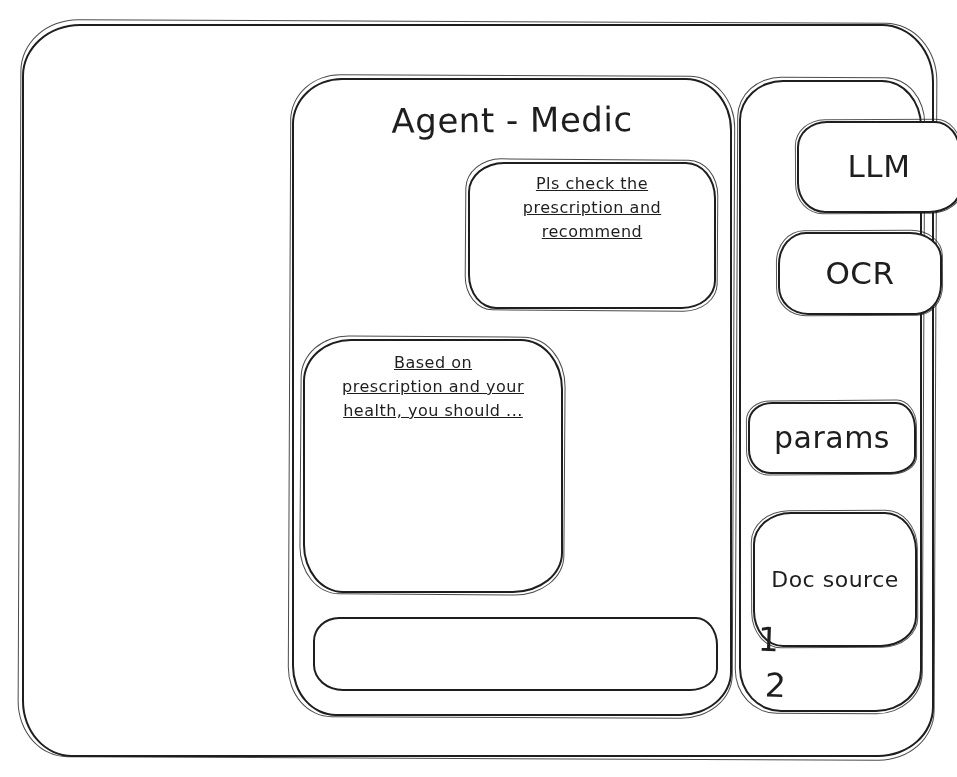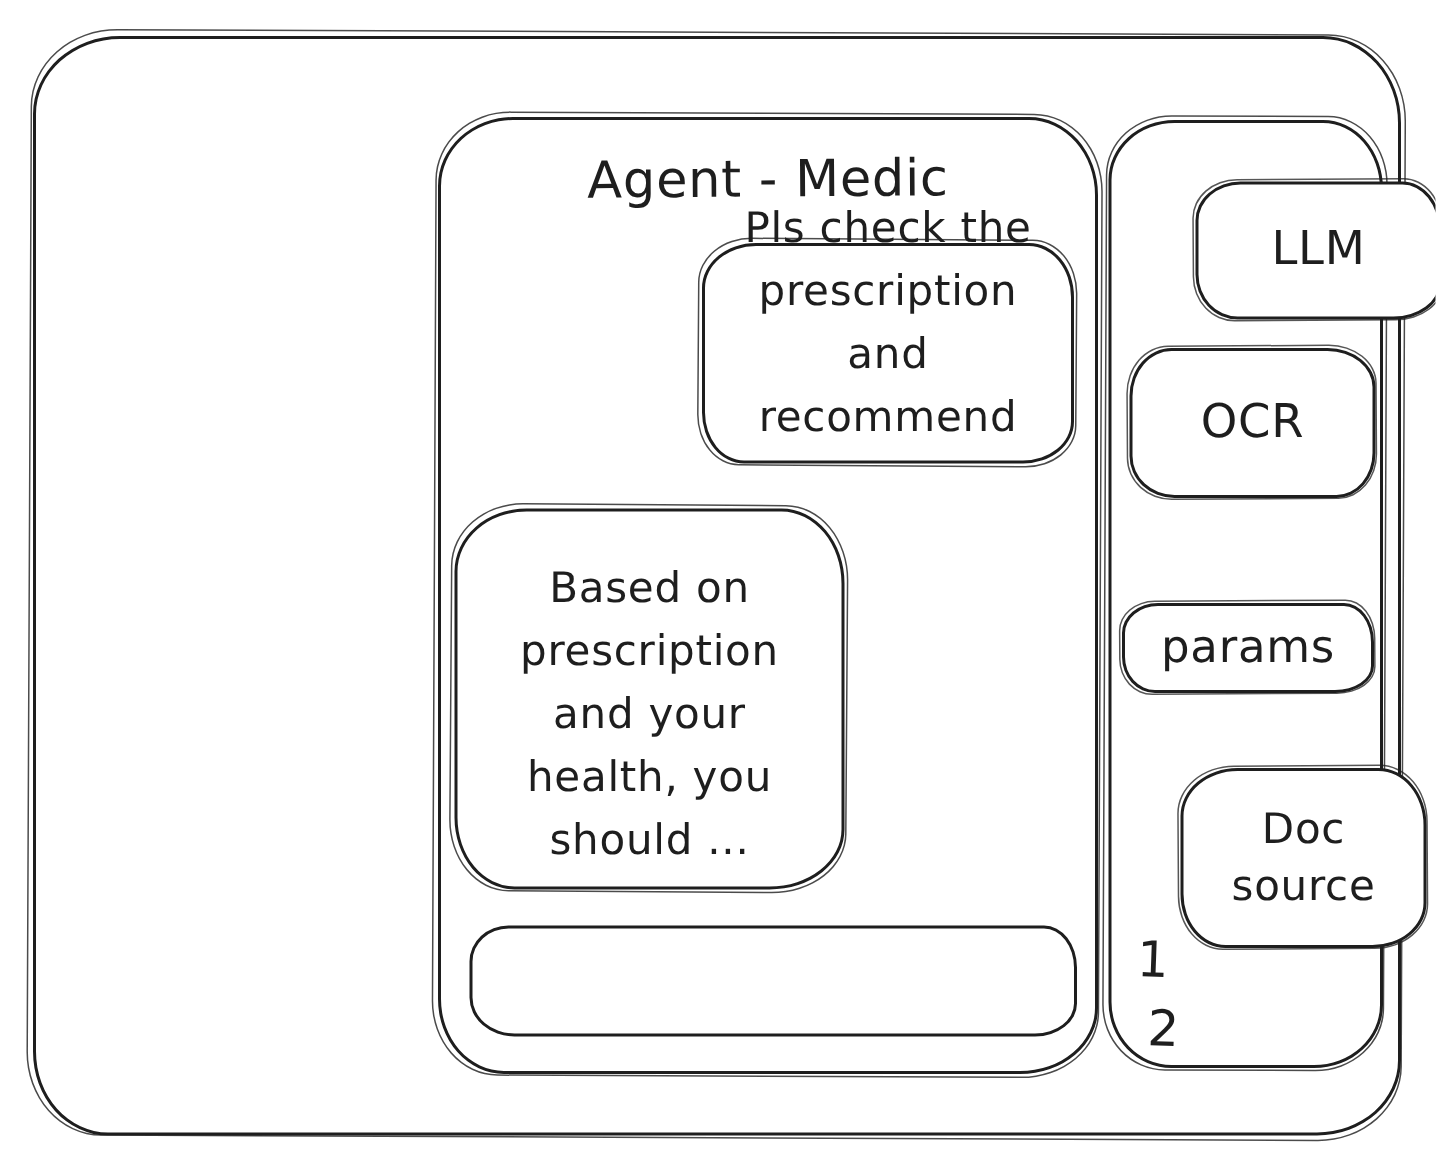--- a/index.html
+++ b/index.html
@@ -75,25 +75,26 @@
     left: 268px; top: 52px; width: 440px; height: 638px;
     border-radius: 50px 46px 52px 44px / 46px 52px 44px 50px;
   }
   .chat-title { top: 20px; font-size: 34px; transform: rotate(-.4deg); }
 
   .bubble {
     position: absolute;
     border: 2.7px solid var(--ink);
     background: var(--bg);
     display: flex;
-    align-items: flex-end;
+    align-items: flex-start;
     justify-content: center;
     text-align: center;
-    font-size: 28px;
+    font-size: 16px;
     line-height: 1.5;
+    text-decoration: underline;
   }
   .bubble::before {
     content: "";
     position: absolute;
     inset: -5px -4px -4px -5px;
     border: 1.5px solid var(--ink);
     border-radius: inherit;
     transform: rotate(.4deg);
     opacity: .8;
     pointer-events: none;
@@ -147,25 +148,25 @@
     content: "";
     position: absolute;
     inset: -4px -3px -3px -4px;
     border: 1.5px solid var(--ink);
     border-radius: inherit;
     transform: rotate(-.35deg);
     opacity: .75;
     pointer-events: none;
   }
   .btn-llm    { top: 39px;  height: 92px;  border-radius: 30px 26px 32px 28px / 26px 32px 24px 30px; margin-left: 44px; }
-  .btn-ocr    { top: 150px; height: 100px;  border-radius: 28px 32px 26px 30px / 32px 26px 30px 28px; }
-  .btn-params { left: 7px; top: 320px; width: 168px; height: 60px; font-size: 30px;
+  .btn-ocr    { top: 150px; height: 83px;  border-radius: 28px 32px 26px 30px / 32px 26px 30px 28px; margin-left: 25px; }
+  .btn-params { left: 7px; top: 320px; width: 168px; height: 72px; font-size: 30px;
                 border-radius: 24px 20px 26px 22px / 20px 26px 18px 24px; text-align: center; }
-  .btn-doc    { top: 430px; height: 120px; font-size: 28px; padding: 0 14px;
-                border-radius: 38px 32px 36px 30px / 32px 38px 30px 36px; margin-left: 34px; }
+  .btn-doc    { top: 430px; height: 135px; font-size: 22px; padding: 0 14px;
+                border-radius: 38px 32px 36px 30px / 32px 38px 30px 36px; }
 
   .footnote {
     position: absolute;
     font-size: 33px;
     z-index: 3;
     transform: rotate(2deg);
   }
   .fn-1 { left: 17px; top: 538px; }
   .fn-2 { left: 24px; top: 584px; }
 </style>

